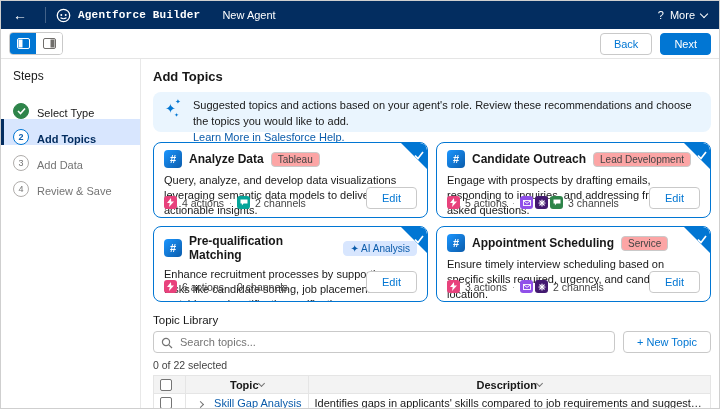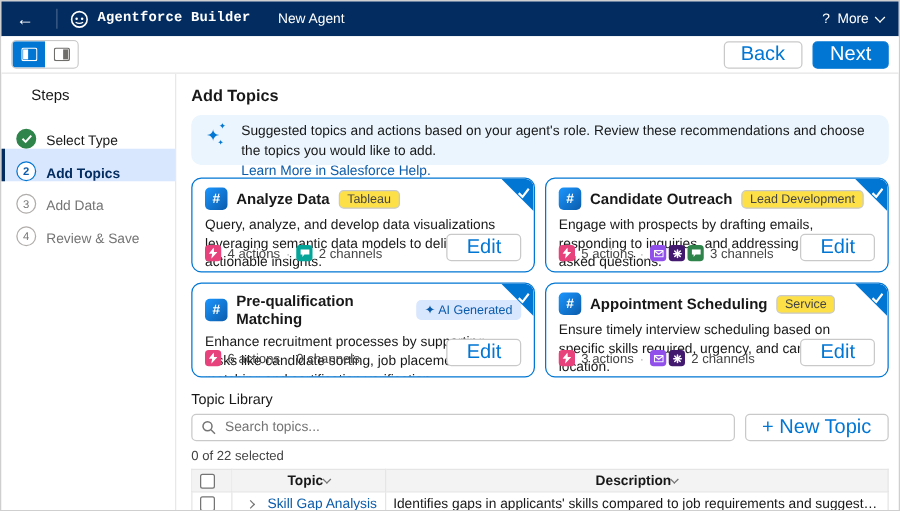--- a/index.html
+++ b/index.html
@@ -16,27 +16,27 @@
   .nav-sub { font-size:11px; }
   .nav-right { margin-left:auto; display:flex; align-items:center; gap:6px; font-size:11px; cursor:pointer; }
   .chev { display:inline-block; width:6px; height:6px; border-right:1.5px solid currentColor; border-bottom:1.5px solid currentColor; transform:rotate(45deg); margin-top:-3px; }
 
   
   .toolbar { height:30px; border-bottom:1px solid #E5E5E5; display:flex; align-items:center; padding:0 8px; flex-shrink:0; background:#fff; }
   .toggle-group { display:flex; border:1px solid #C9C9C9; border-radius:4px; overflow:hidden; }
   .toggle-btn { width:26px; height:21px; display:flex; align-items:center; justify-content:center; background:#fff; cursor:pointer; }
   .toggle-btn.active { background:#0176D3; }
   .toolbar-right { margin-left:auto; display:flex; gap:8px; }
-  .btn { height:22px; padding:0 13px; border-radius:4px; border:1px solid #C9C9C9; background:#fff; color:#0176D3; font-size:16px; font-family:inherit; cursor:pointer; display:flex; align-items:center; }
+  .btn { height:22px; padding:0 13px; border-radius:4px; border:1px solid #C9C9C9; background:#fff; color:#0176D3; font-size:11px; font-family:inherit; cursor:pointer; display:flex; align-items:center; }
   .btn.primary { background:#0176D3; border-color:#0176D3; color:#fff; }
 
   
   .content { flex:1; display:flex; overflow:hidden; }
   .sidebar { width:140px; border-right:1px solid #E8E8E8; padding-top:10px; flex-shrink:0; }
-  .steps-heading { font-size:12px; color:#181818; padding:0 24px 10px; }
+  .steps-heading { font-size:12px; color:#181818; padding:0 12px 10px; }
   .step { display:flex; align-items:flex-end; gap:8px; height:26px; padding-left:12px; position:relative; cursor:pointer; font-size:11px; color:#747474; }
   .step.current { background:#D8E6FE; color:#032D60; font-weight:bold; }
   .step.current::before { content:""; position:absolute; left:0; top:0; bottom:0; width:3px; background:#032D60; }
   .step.complete { color:#181818; }
   .step-circle { width:16px; height:16px; border-radius:50%; border:1px solid #B0ADAB; display:flex; align-items:center; justify-content:center; font-size:9px; color:#747474; background:#fff; flex-shrink:0; }
   .step.complete .step-circle { background:#2E844A; border-color:#2E844A; }
   .step.current .step-circle { border-color:#0176D3; color:#0B5CAB; font-weight:bold; }
 
   .main { flex:1; padding:10px 8px 0 12px; overflow:hidden; }
   .page-title { font-size:13px; font-weight:bold; margin-bottom:8px; }
@@ -50,21 +50,21 @@
   .banner-link { color:#0B5CAB; text-decoration:none; cursor:pointer; display:inline-block; }
 
   
   .cards { display:grid; grid-template-columns:1fr 1fr; gap:8px; margin-bottom:12px; }
   .card { position:relative; border:1px solid #0176D3; border-radius:8px; background:#fff; padding:7px 10px 8px; height:76px; overflow:hidden; }
   .corner { position:absolute; top:0; right:0; width:0; height:0; border-top:26px solid #0176D3; border-left:26px solid transparent; border-top-right-radius:7px; }
   .corner-check { position:absolute; top:3px; right:3px; }
   .card-head { display:flex; align-items:center; gap:7px; }
   .hash-chip { width:18px; height:18px; border-radius:4px; background:linear-gradient(135deg,#1B96FF,#0B5CAB); color:#fff; font-size:11px; font-weight:bold; display:flex; align-items:center; justify-content:center; flex-shrink:0; }
   .card-title { font-size:12px; font-weight:bold; }
-  .badge { font-size:10px; color:#444; border:1px solid #C9C9C9; border-radius:4px; padding:1px 6px; background:#fde047; white-space:nowrap; }
+  .badge { font-size:10px; color:#444; border:1px solid #C9C9C9; border-radius:4px; padding:1px 6px; background:#fca5a5; white-space:nowrap; }
   .badge.ai { background:#D8E6FE; border-color:#D8E6FE; color:#0B5CAB; }
   .card-desc { font-size:11px; line-height:1.35; margin-top:5px; padding-right:4px; color:#181818; }
   .card-foot { position:absolute; left:10px; bottom:8px; display:flex; align-items:center; gap:5px; font-size:10.5px; color:#444; }
   .chip { width:13px; height:13px; border-radius:3px; display:flex; align-items:center; justify-content:center; flex-shrink:0; }
   .chip.pink { background:#E8427C; }
   .chip.teal { background:#06A59A; }
   .chip.purple { background:#9050E9; }
   .chip.darkpurple { background:#431970; }
   .chip.green { background:#2E844A; }
   .chip-row { display:flex; gap:2px; }
@@ -261,21 +261,21 @@
         </div>
 
         <div class="card">
           <span class="corner"></span>
           <span class="corner-check"><svg width="10" height="9" viewBox="0 0 10 9">
                 <polyline points="1,4.5 4,7.5 9,1" fill="none" stroke="#fff" stroke-width="1.7"></polyline>
               </svg></span>
           <div class="card-head">
             <span class="hash-chip">#</span>
             <span class="card-title">Pre-qualification Matching</span>
-            <span class="badge ai"><span>✦</span> <span>AI Generated</span></span>
+            <span class="badge ai"><span>✦</span> <span>AI Analysis</span></span>
           </div>
           <div class="card-desc">Enhance recruitment processes by supporting tasks like candidate sorting, job placement matching and certification verification.</div>
           <div class="card-foot">
             <span class="chip pink">
                 <svg width="7" height="9" viewBox="0 0 7 9">
                   <polygon points="4,0 0,5 2.7,5 2,9 7,3.6 4.2,3.6" fill="#fff"></polygon>
                 </svg>
               </span>
             <span>6 actions</span>
             <span class="dot-sep">·</span>

